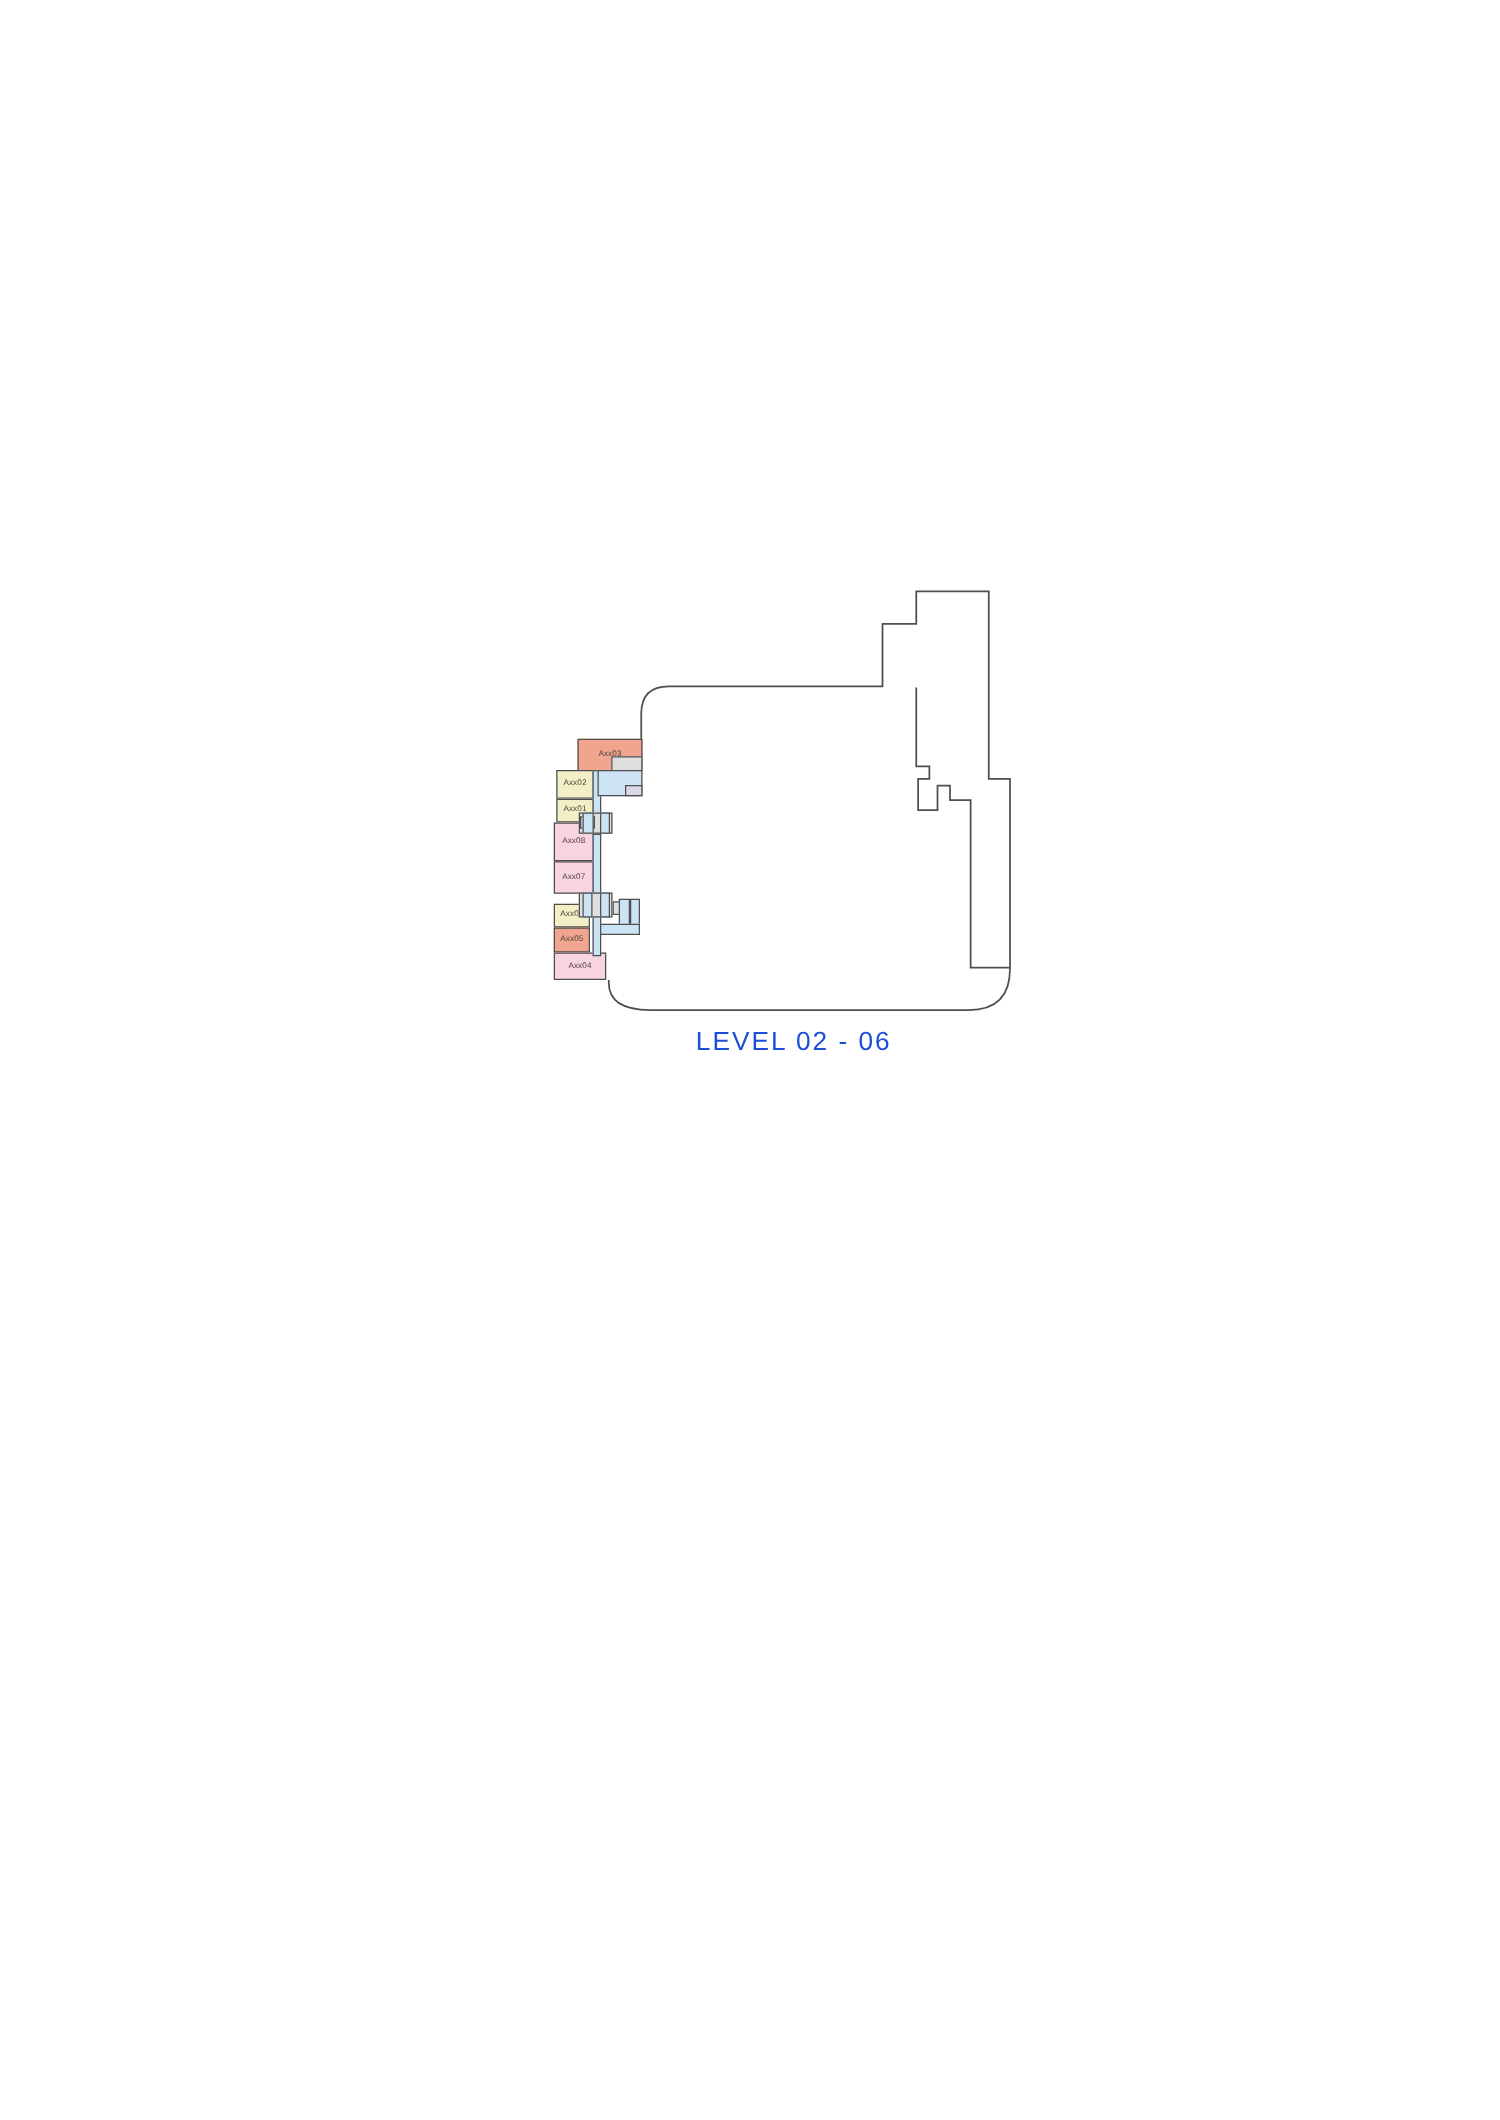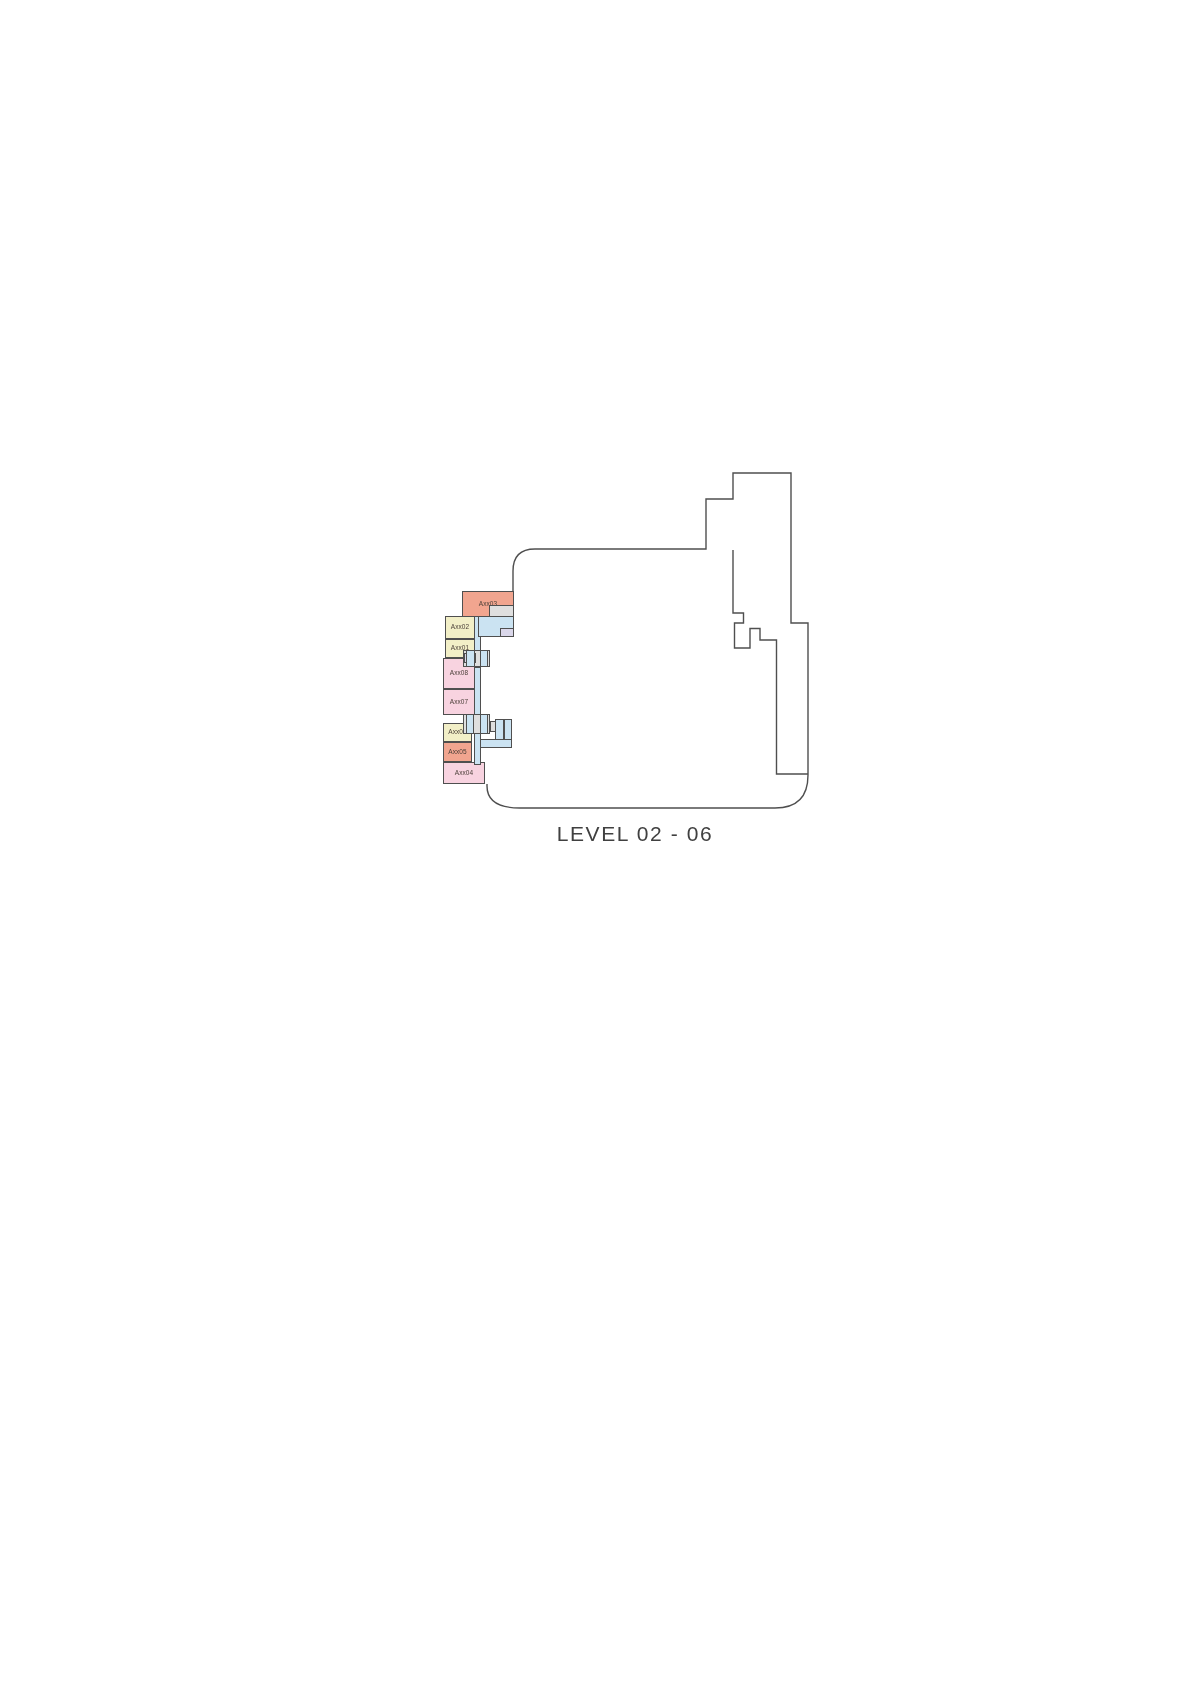--- a/index.html
+++ b/index.html
@@ -102,15 +102,15 @@
   <div class="core-rect" style="left: 480px; top: 650px; width: 8px; height: 17px; background-color: rgb(203, 227, 242);"></div>
 
   <div class="core-rect" style="left: 463px; top: 714px; width: 27px; height: 20px; background-color: rgb(223, 223, 223);"></div>
   <div class="core-rect" style="left: 466px; top: 714px; width: 8px; height: 20px; background-color: rgb(203, 227, 242);"></div>
   <div class="core-rect" style="left: 480px; top: 714px; width: 8px; height: 20px; background-color: rgb(203, 227, 242);"></div>
   <div class="core-rect" style="left: 490px; top: 721px; width: 15px; height: 11px; background-color: rgb(223, 223, 223);"></div>
   <div class="core-rect" style="left: 495px; top: 719px; width: 9px; height: 24px; background-color: rgb(203, 227, 242);"></div>
   <div class="core-rect" style="left: 504px; top: 719px; width: 8px; height: 24px; background-color: rgb(203, 227, 242);"></div>
   <div class="core-rect" style="left: 480px; top: 739px; width: 32px; height: 9px; background-color: rgb(203, 227, 242);"></div>
 
-  <div id="plan-title" style="color: #404040;">LEVEL 02 - 06</div>
+  <div id="plan-title" style="color: #1d4ed8;">LEVEL 02 - 06</div>
 
 </div>
 
 </body></html>

